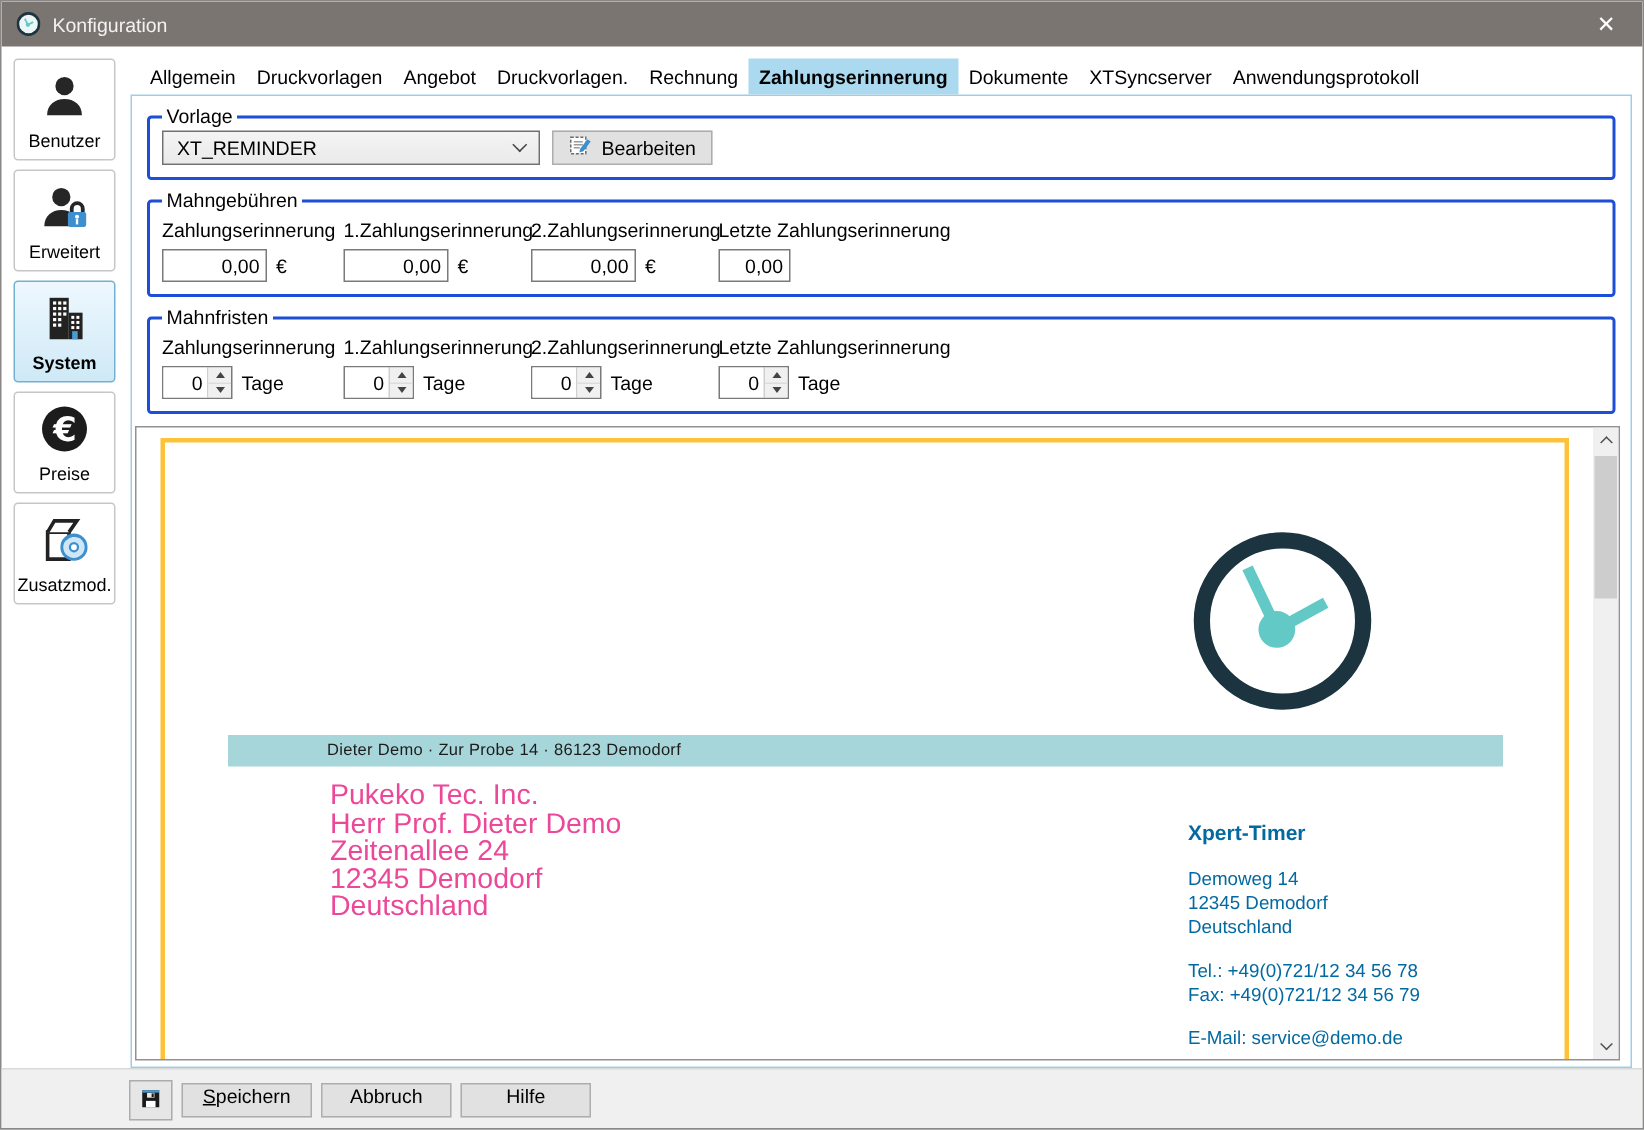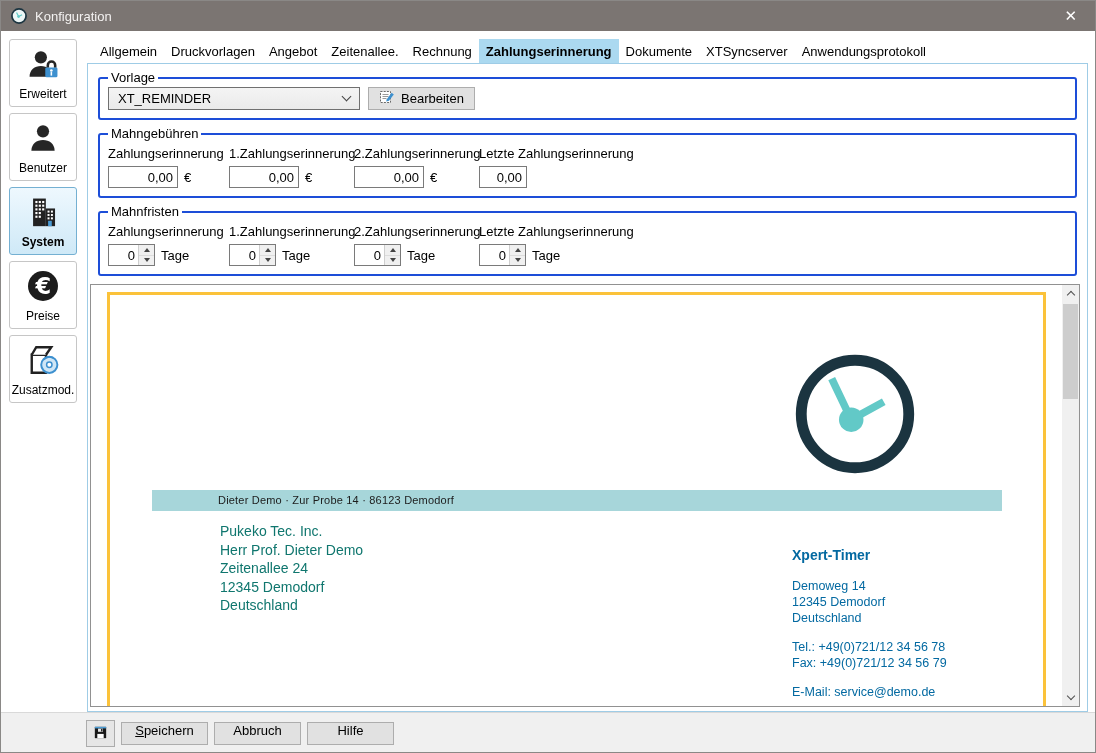--- a/index.html
+++ b/index.html
@@ -61,21 +61,21 @@
   .spin .sb + .sb { border-top:1px solid #dcdcdc; }
   .tri-up { width:0; height:0; border-left:3.5px solid transparent; border-right:3.5px solid transparent; border-bottom:4.5px solid #444; }
   .tri-down { width:0; height:0; border-left:3.5px solid transparent; border-right:3.5px solid transparent; border-top:4.5px solid #444; }
 
   
   .preview { flex:1; margin:8px 7px 4px 2px; border:1px solid #919191; position:relative; background:#fff; overflow:hidden; }
   .page { position:absolute; top:7px; left:16px; right:33px; bottom:-5px; border:3px solid #fbc23a; background:#fff; }
   .logo-clock { position:absolute; top:53px; left:679px; width:132px; height:132px; }
   .banner { position:absolute; top:195px; left:42px; width:850px; height:21px; background:#a7d6da;
             font-size:11px; line-height:21px; padding-left:66px; color:#1c1c1c; letter-spacing:0.2px; }
-  .recipient { position:absolute; left:110px; top:227px; font-size:14px; line-height:18.6px; color:#0f766e; }
+  .recipient { position:absolute; left:110px; top:227px; font-size:19px; line-height:18.6px; color:#ec4899; }
   .company { position:absolute; left:682px; top:252px; font-size:12.5px; line-height:16px; color:#0369a1; }
   .company .cname { font-size:14px; font-weight:bold; margin-bottom:15px; }
   .company .grp { margin-bottom:13px; }
 
   
   .vscroll { position:absolute; top:0; right:0; bottom:0; width:17px; background:#f0f0f0; }
   .sb-btn { position:absolute; left:0; width:17px; height:17px; display:flex; align-items:center; justify-content:center; cursor:pointer; }
   .sb-btn.up { top:0; } .sb-btn.down { bottom:0; }
   .chev-up { width:6px; height:6px; border-left:1.6px solid #505050; border-top:1.6px solid #505050; transform:rotate(45deg); margin-top:3px; }
   .chev-down { width:6px; height:6px; border-left:1.6px solid #505050; border-top:1.6px solid #505050; transform:rotate(225deg); margin-bottom:3px; }
@@ -106,38 +106,38 @@
     <span class="title-text">Konfiguration</span>
     <span class="close">✕</span>
   </div>
 
   <div class="bodyrow">
 
     <div class="sidebar">
       <div class="nav-btn">
         <span class="nav-ic">
           <svg width="34" height="34" viewBox="0 0 24 24">
+              <circle cx="12" cy="7.3" r="4.3" fill="#262626"></circle>
+              <path d="M3.8 21c0-4.8 3.7-7.6 8.2-7.6s8.2 2.8 8.2 7.6z" fill="#262626"></path>
+            </svg>
+        </span>
+        <span class="nav-label">Benutzer</span>
+      </div>
+      <div class="nav-btn">
+        <span class="nav-ic">
+          <svg width="34" height="34" viewBox="0 0 24 24">
               <circle cx="10.5" cy="7.3" r="4.3" fill="#262626"></circle>
               <path d="M2.5 21c0-4.8 3.6-7.6 8-7.6s8 2.8 8 7.6z" fill="#262626"></path>
               <path d="M15.4 14.6v-1.8a2.6 2.6 0 0 1 5.2 0v1.8" stroke="#262626" stroke-width="1.8" fill="none"></path>
               <rect x="13.6" y="14.4" width="8.6" height="7" rx="1" fill="#3d90cf"></rect>
               <circle cx="17.9" cy="16.6" r="0.95" fill="#fff"></circle>
               <rect x="17.35" y="17.7" width="1.1" height="2.5" fill="#fff"></rect>
             </svg>
         </span>
         <span class="nav-label">Erweitert</span>
-      </div>
-      <div class="nav-btn">
-        <span class="nav-ic">
-          <svg width="34" height="34" viewBox="0 0 24 24">
-              <circle cx="12" cy="7.3" r="4.3" fill="#262626"></circle>
-              <path d="M3.8 21c0-4.8 3.7-7.6 8.2-7.6s8.2 2.8 8.2 7.6z" fill="#262626"></path>
-            </svg>
-        </span>
-        <span class="nav-label">Benutzer</span>
       </div>
       <div class="nav-btn active">
         <span class="nav-ic">
           <svg width="34" height="34" viewBox="0 0 24 24">
               <rect x="5" y="2.5" width="9" height="19.5" fill="#222"></rect>
               <rect x="14" y="9.5" width="6.5" height="12.5" fill="#222"></rect>
               <g fill="#fff">
                 <rect x="6.6" y="4.2" width="1.5" height="1.5"></rect>
                 <rect x="9" y="4.2" width="1.5" height="1.5"></rect>
                 <rect x="11.4" y="4.2" width="1.5" height="1.5"></rect>
@@ -184,21 +184,21 @@
         </span>
         <span class="nav-label">Zusatzmod.</span>
       </div>
     </div>
 
     <div class="content">
       <div class="tabs">
         <span class="tab">Allgemein</span>
         <span class="tab">Druckvorlagen</span>
         <span class="tab">Angebot</span>
-        <span class="tab">Zeitenallee.</span>
+        <span class="tab">Druckvorlagen.</span>
         <span class="tab">Rechnung</span>
         <span class="tab active">Zahlungserinnerung</span>
         <span class="tab">Dokumente</span>
         <span class="tab">XTSyncserver</span>
         <span class="tab">Anwendungsprotokoll</span>
       </div>
 
       <div class="panel">
 
         <fieldset>

